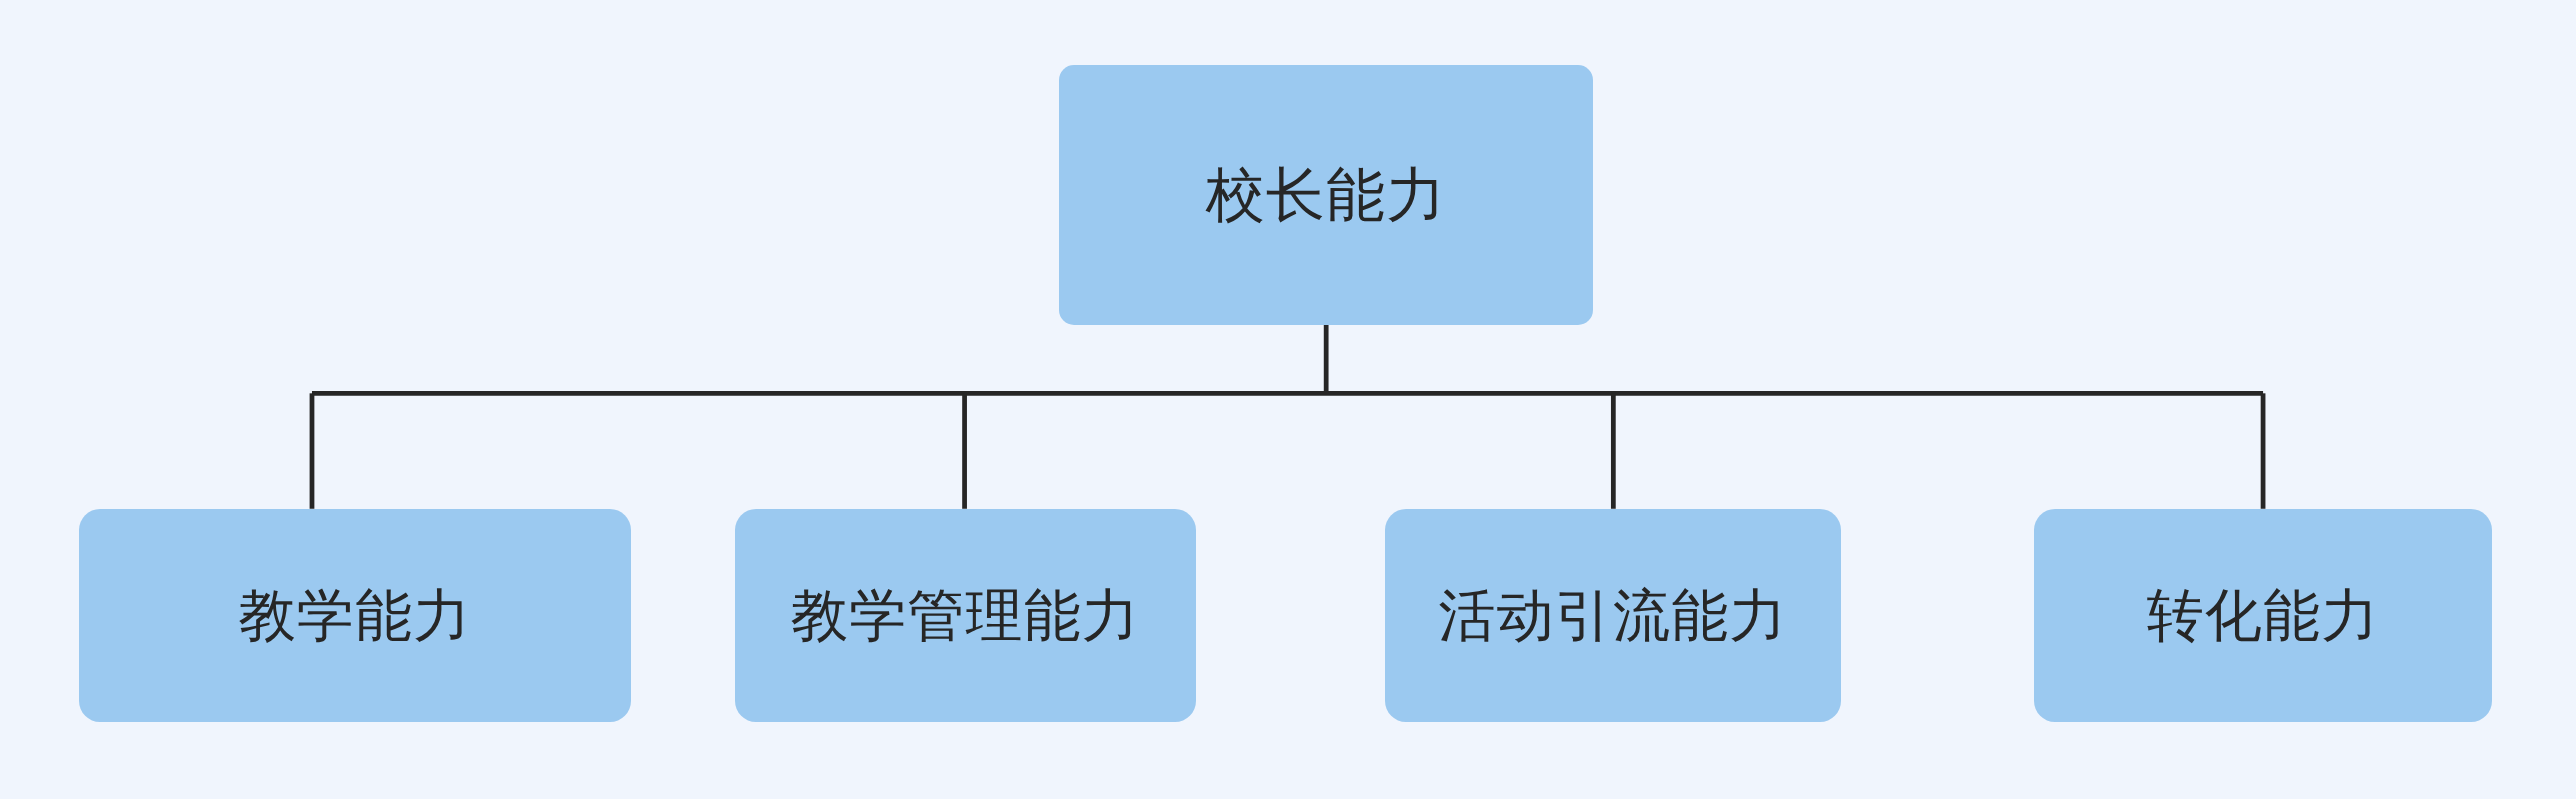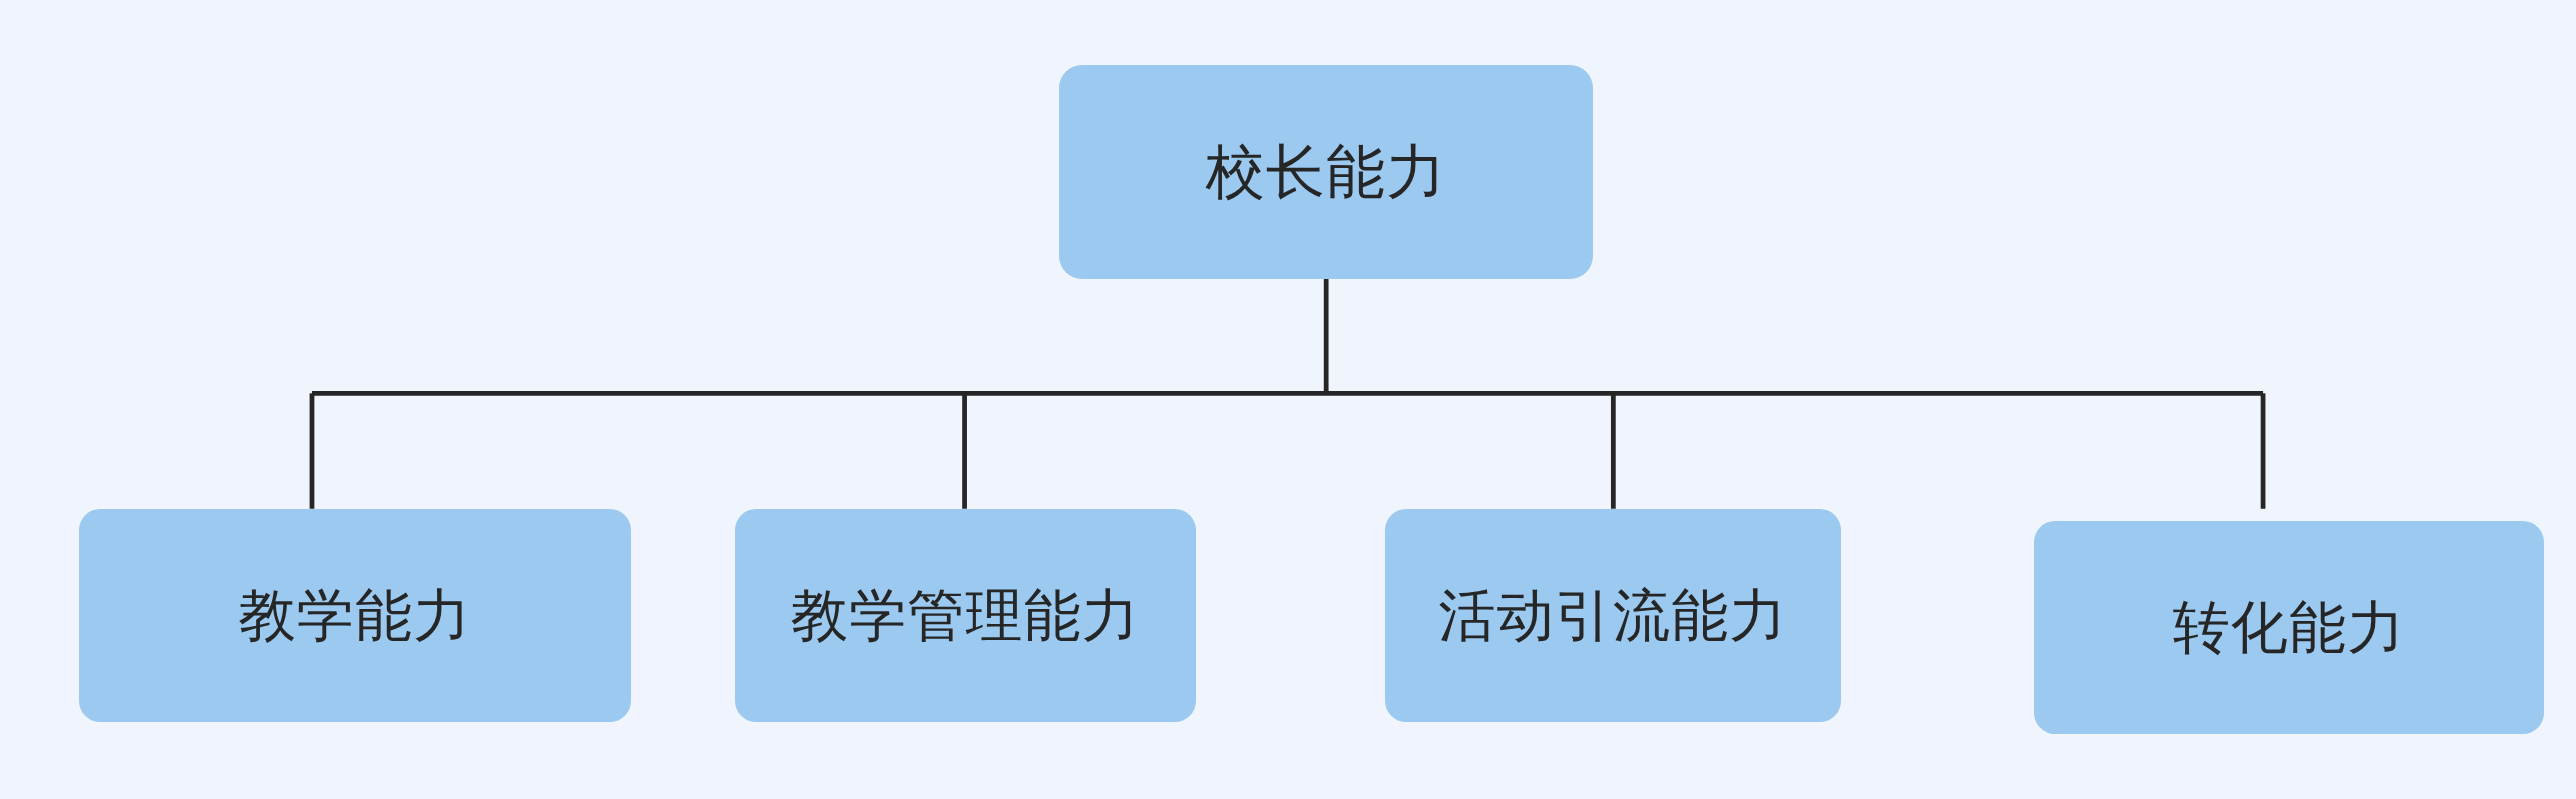--- a/index.html
+++ b/index.html
@@ -49,40 +49,40 @@
     letter-spacing: 0.02em;
     white-space: nowrap;
     line-height: 1.2;
   }
 
   
   #node-root {
     left: 1059px;
     top: 65px;
     width: 534px;
-    height: 214px;
-    border-radius: 23px;
+    height: 260px;
+    border-radius: 15px;
   }
   #node-root .node-label {
     font-size: 59px;
   }
 
   
   .node-child {
     top: 509px;
     height: 213px;
   }
   .node-child .node-label {
     font-size: 57px;
   }
 
   #node-child-0 { left: 79px;   width: 552px; }
   #node-child-1 { left: 735px;  width: 461px; }
   #node-child-2 { left: 1385px; width: 456px; }
-  #node-child-3 { left: 2034px; width: 510px; margin-top: 12px; }
+  #node-child-3 { left: 2034px; width: 458px; }
 </style>
 </head>
 <body>
 
 <div id="diagram-canvas">
 
   <svg id="connector-layer" viewBox="0 0 2700 838" width="2576" height="800" xmlns="http://www.w3.org/2000/svg">
     <g stroke="#262626" stroke-width="5" stroke-linecap="butt" fill="none">
 
       <line x1="1390" y1="292" x2="1390" y2="412"></line>

